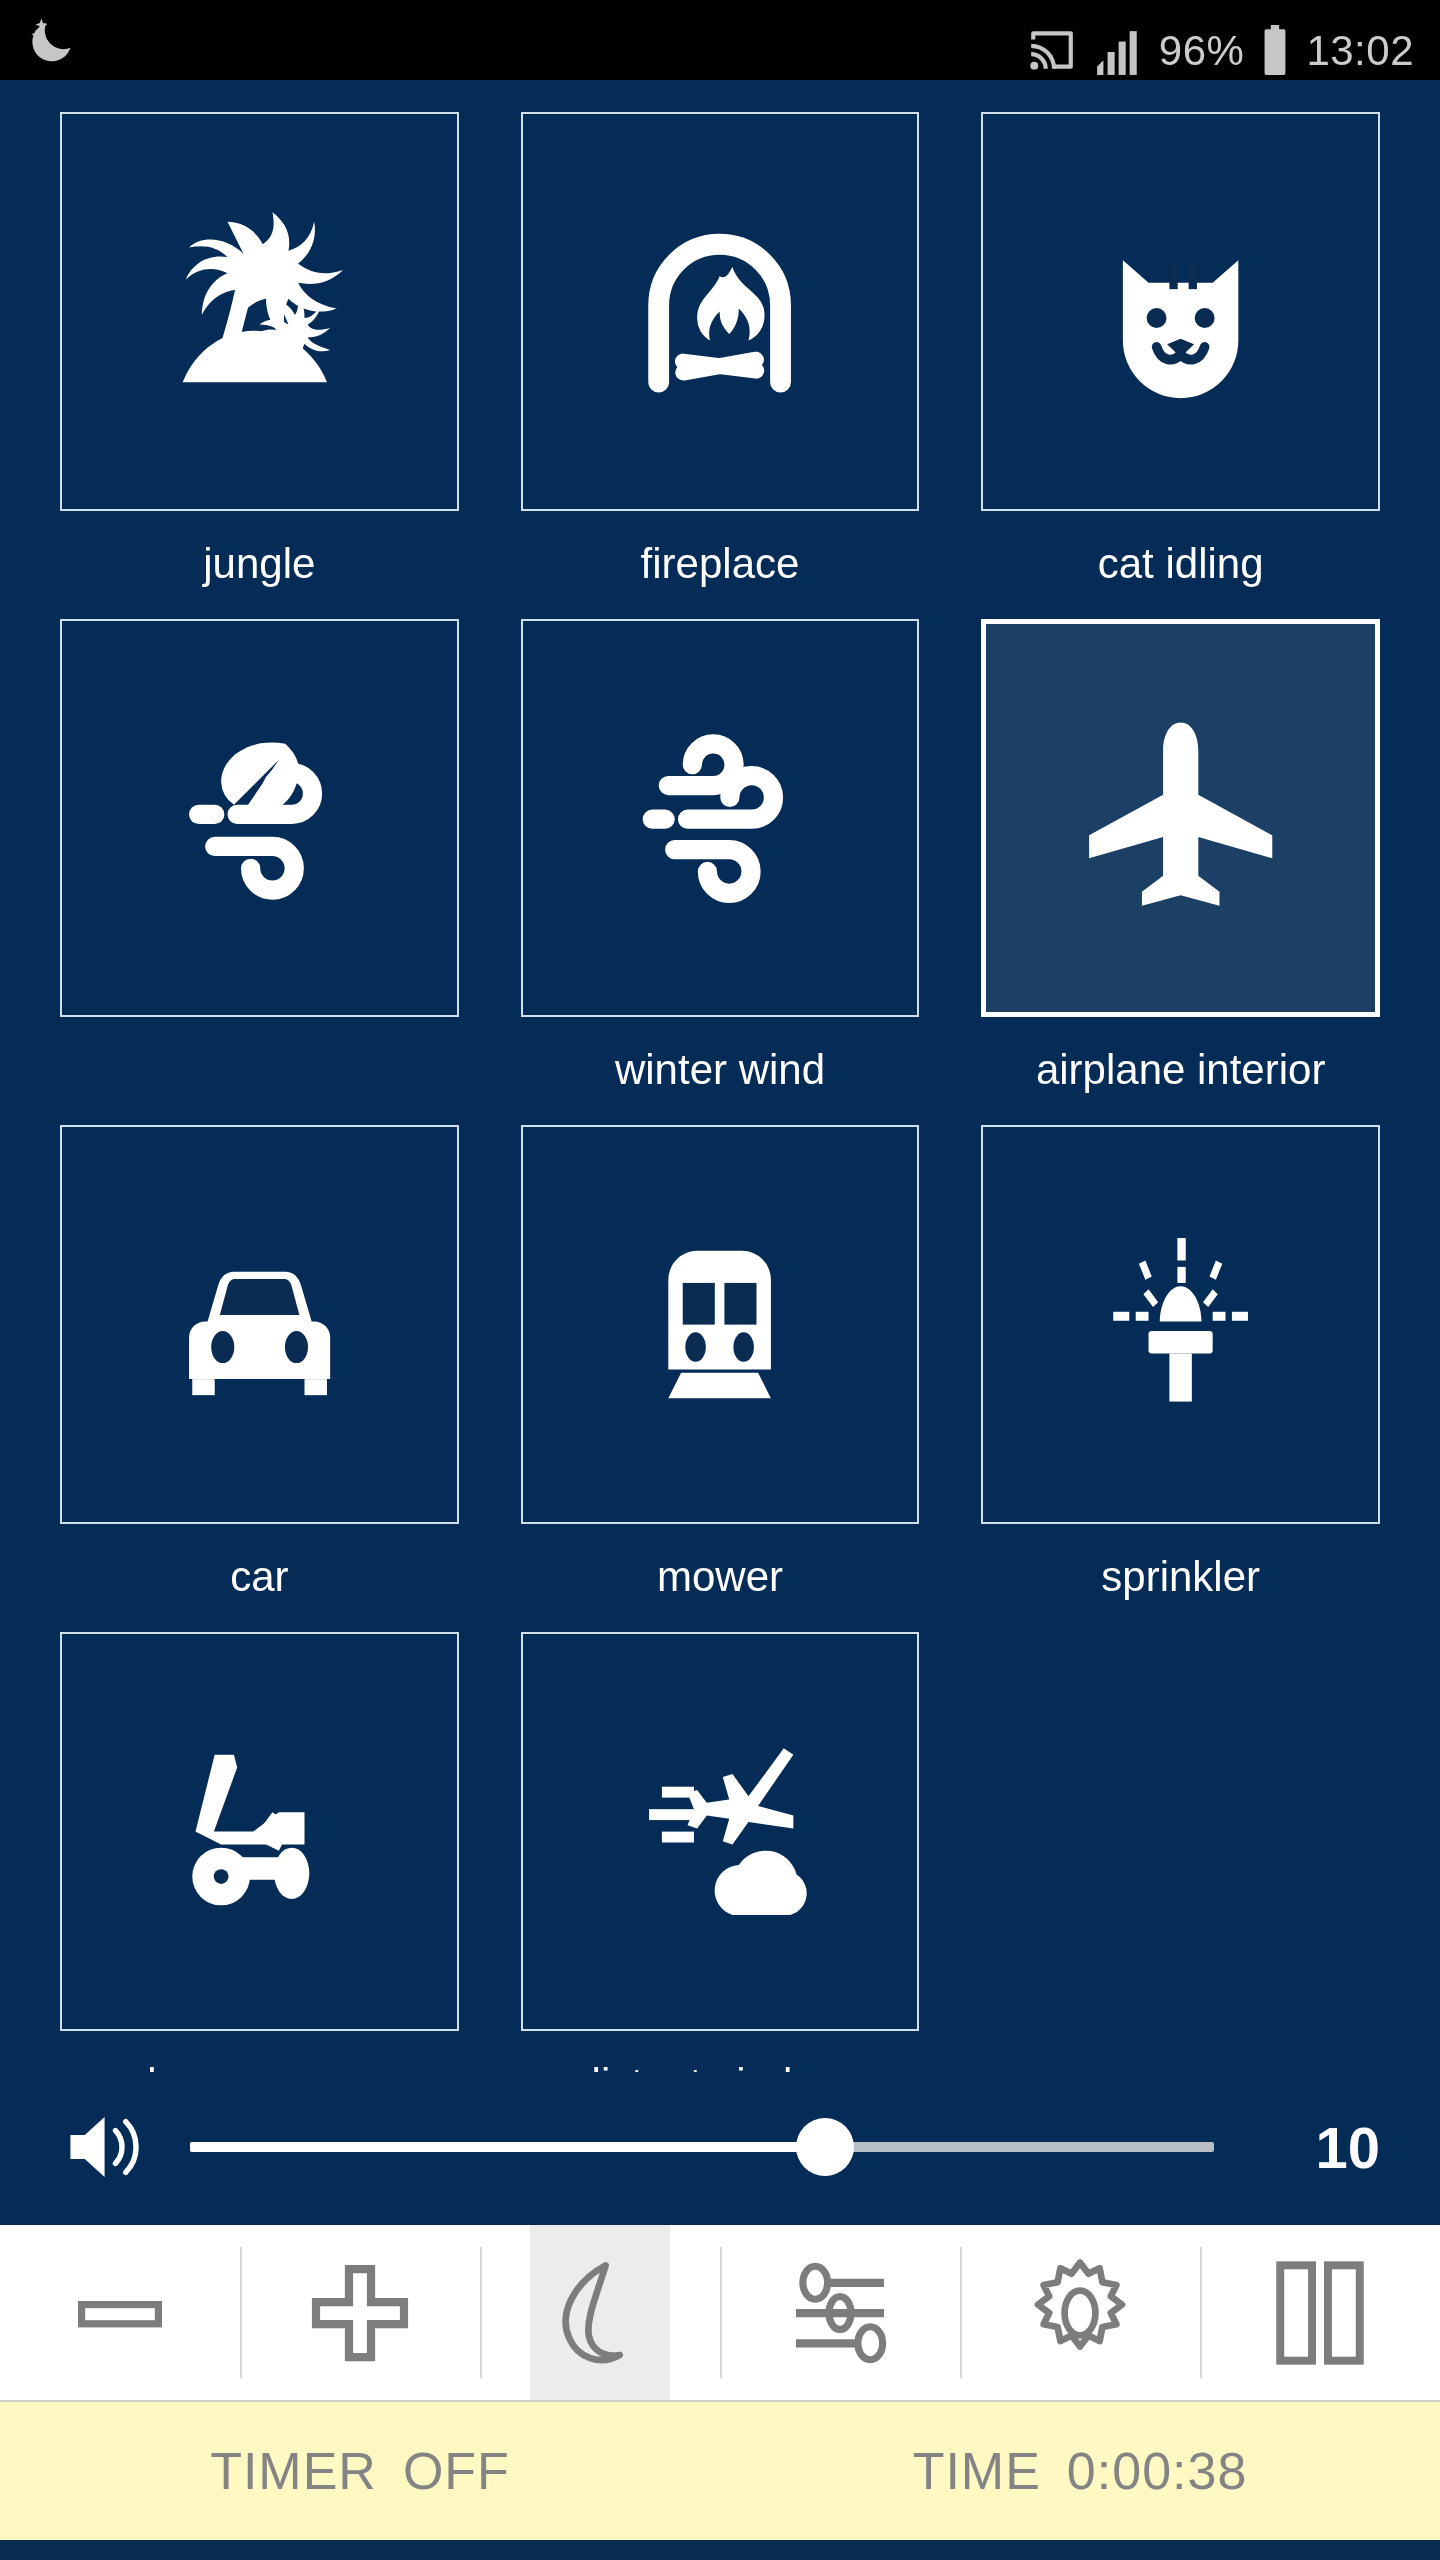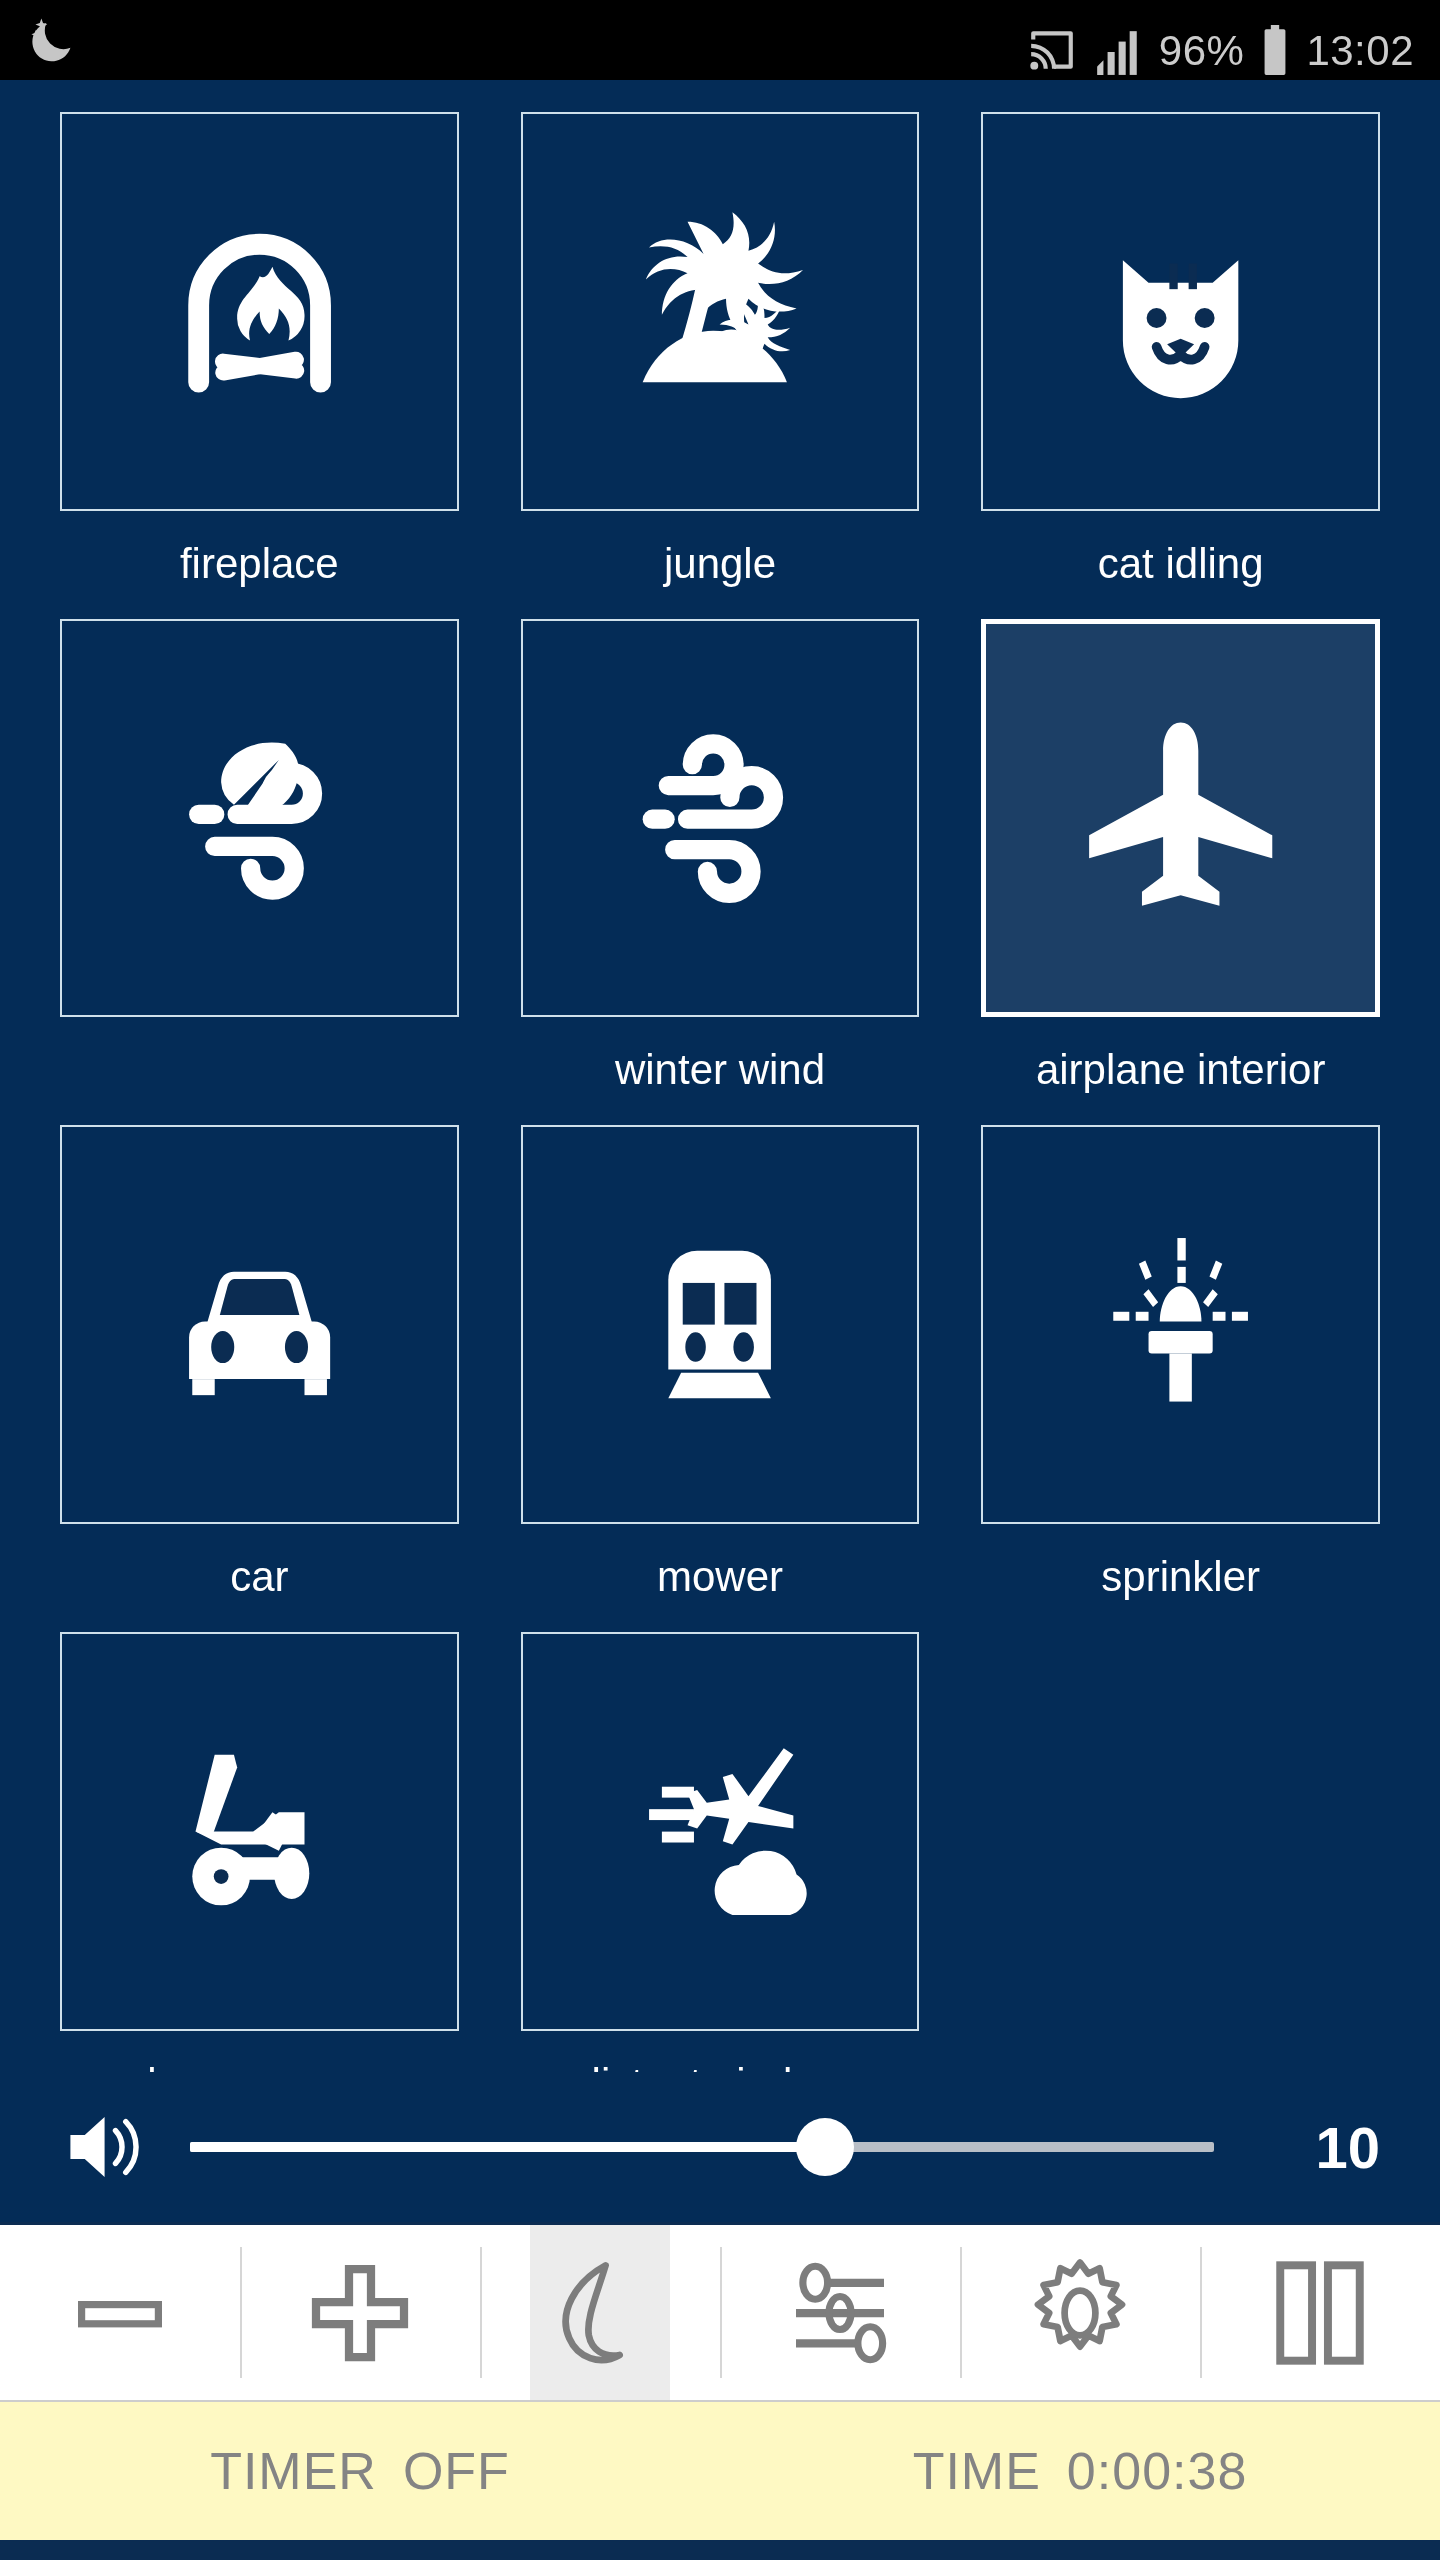--- a/index.html
+++ b/index.html
@@ -196,41 +196,41 @@
       <span class="sb-text">13:02</span>
     </div>
   </div>
 
   <div class="grid-wrap">
     <div class="grid" id="grid">
         <div class="cell">
           <div class="tile">
             <span style="width: 100%; height: 100%; display: flex; align-items: center; justify-content: center;">
               <svg viewBox="0 0 64 64">
+                <path fill="#ffffff" d="M8 54c4-10 13-16 22-16 10 0 19 6 23 16z"></path>
+                <path fill="#ffffff" d="M26 16c-1 8-4 20-8 32l6 1c3-14 6-24 8-31z"></path>
+                <path fill="#ffffff" d="M27 14c-5-5-13-6-17-2 5-1 9 0 12 3-6-1-11 2-13 7 4-4 9-4 13-2-5 2-8 7-8 13 3-6 8-8 13-8-4 4-5 9-3 14 1-6 5-10 10-11 0 6 3 11 8 14-3-5-3-10-1-14 4 4 10 5 15 3-6-1-10-4-12-8 5 1 10 0 14-4-6 2-10 1-14-2 4-3 6-8 5-13-1 5-4 8-8 9 1-5-1-9-5-12 1 5 0 8-3 10-2-4-6-7-11-7z"></path>
+                <path fill="#ffffff" d="M41 36c-3-2-7-2-9 0 3 0 5 1 6 2-3-1-6 0-8 2 3-1 5-1 7 0-3 1-4 3-4 6 1-3 3-5 6-5-2 2-2 5-1 7 0-3 2-5 4-6 0 3 2 5 4 7-1-3-1-5 0-7 2 2 5 3 8 2-3-1-6-2-7-4 3 0 5-1 7-3-3 1-6 1-7-1 2-1 4-4 4-6-1 2-3 4-5 4 0-2 0-4-2-6 0 2 0 4-1 5-1-2-3-4-5-4z"></path>
+              </svg>
+            </span>
+          </div>
+          <div class="tile-label">jungle</div>
+        </div>
+        <div class="cell">
+          <div class="tile">
+            <span style="width: 100%; height: 100%; display: flex; align-items: center; justify-content: center;">
+              <svg viewBox="0 0 64 64">
                 <path d="M13 54V30a19 19 0 0 1 38 0v24" stroke="#ffffff" stroke-width="6.5" fill="none" stroke-linecap="round"></path>
                 <path fill="#ffffff" d="M32 21c-2 5-7 7-7 13a7.8 7.8 0 0 0 4 7c-1-4 1-7 3-9 0 3 1 5 3 7 2-2 3-5 3-8 3 3 4 6 3 10a8.3 8.3 0 0 0 5-8c0-7-8-8-10-15-1 2-2 4-4 3z"></path>
                 <rect x="18" y="46.5" width="28" height="5" rx="2.5" fill="#ffffff" transform="rotate(7 32 49)"></rect>
                 <rect x="18" y="46.5" width="28" height="5" rx="2.5" fill="#ffffff" transform="rotate(-10 32 49)"></rect>
               </svg>
             </span>
           </div>
           <div class="tile-label">fireplace</div>
-        </div>
-        <div class="cell">
-          <div class="tile">
-            <span style="width: 100%; height: 100%; display: flex; align-items: center; justify-content: center;">
-              <svg viewBox="0 0 64 64">
-                <path fill="#ffffff" d="M8 54c4-10 13-16 22-16 10 0 19 6 23 16z"></path>
-                <path fill="#ffffff" d="M26 16c-1 8-4 20-8 32l6 1c3-14 6-24 8-31z"></path>
-                <path fill="#ffffff" d="M27 14c-5-5-13-6-17-2 5-1 9 0 12 3-6-1-11 2-13 7 4-4 9-4 13-2-5 2-8 7-8 13 3-6 8-8 13-8-4 4-5 9-3 14 1-6 5-10 10-11 0 6 3 11 8 14-3-5-3-10-1-14 4 4 10 5 15 3-6-1-10-4-12-8 5 1 10 0 14-4-6 2-10 1-14-2 4-3 6-8 5-13-1 5-4 8-8 9 1-5-1-9-5-12 1 5 0 8-3 10-2-4-6-7-11-7z"></path>
-                <path fill="#ffffff" d="M41 36c-3-2-7-2-9 0 3 0 5 1 6 2-3-1-6 0-8 2 3-1 5-1 7 0-3 1-4 3-4 6 1-3 3-5 6-5-2 2-2 5-1 7 0-3 2-5 4-6 0 3 2 5 4 7-1-3-1-5 0-7 2 2 5 3 8 2-3-1-6-2-7-4 3 0 5-1 7-3-3 1-6 1-7-1 2-1 4-4 4-6-1 2-3 4-5 4 0-2 0-4-2-6 0 2 0 4-1 5-1-2-3-4-5-4z"></path>
-              </svg>
-            </span>
-          </div>
-          <div class="tile-label">jungle</div>
         </div>
         <div class="cell">
           <div class="tile">
             <span style="width: 100%; height: 100%; display: flex; align-items: center; justify-content: center;">
               <svg viewBox="0 0 64 64">
                 <path fill="#ffffff" d="M14 16l8 7h20l8-7v25a18 18 0 0 1-36 0z"></path>
                 <rect x="28.5" y="17" width="2.6" height="8" fill="#0b2c52"></rect>
                 <rect x="34.5" y="17" width="2.6" height="8" fill="#0b2c52"></rect>
                 <circle cx="24.5" cy="34" r="3.1" fill="#0b2c52"></circle>
                 <circle cx="39.5" cy="34" r="3.1" fill="#0b2c52"></circle>

